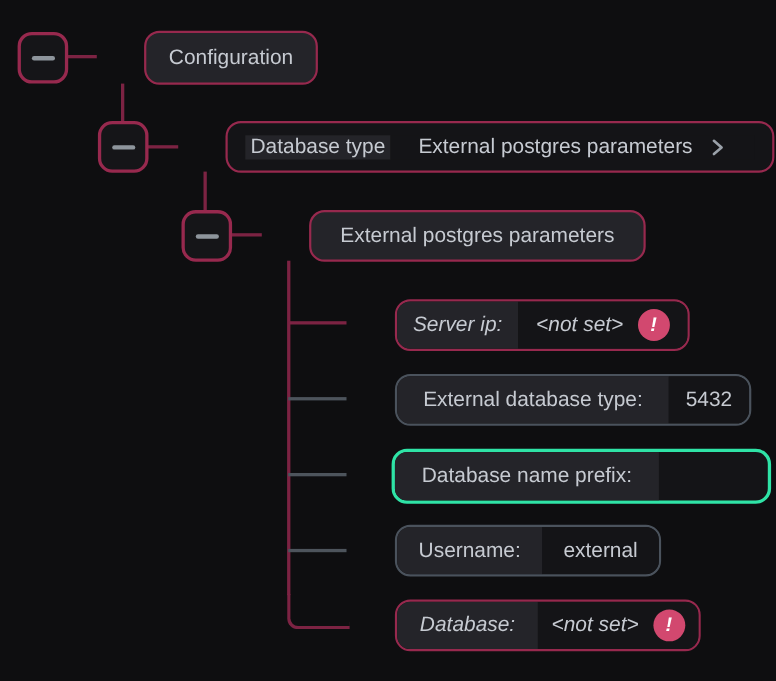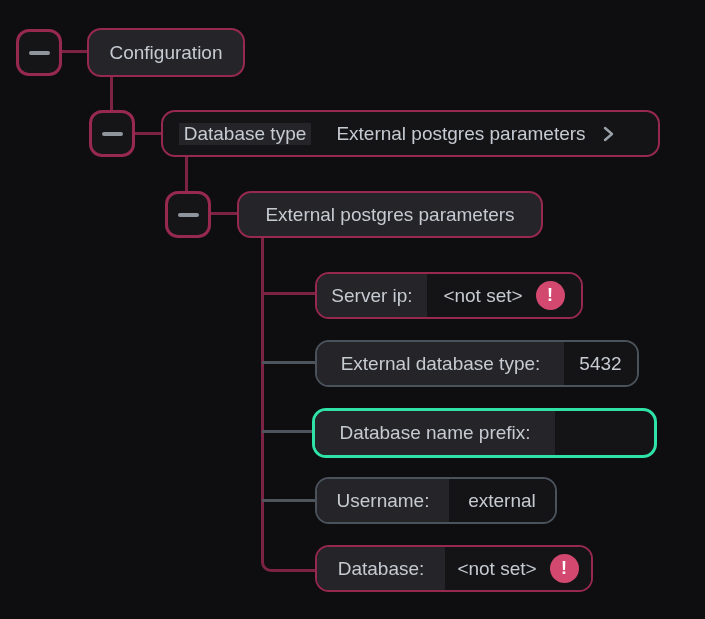--- a/index.html
+++ b/index.html
@@ -27,24 +27,25 @@
     position:absolute; width:46px; height:47px; box-sizing:border-box;
     background:var(--panel-bg); border:3px solid var(--crimson); border-radius:13px;
     display:flex; align-items:center; justify-content:center; cursor:pointer;
   }
   .dash{width:21px; height:4px; border-radius:2px; background:var(--dash);}
   
   .node{
     position:absolute; box-sizing:border-box; display:flex; align-items:stretch;
     background:var(--node-bg); border-radius:14px; overflow:hidden; cursor:pointer;
     font-size:19px;
+    margin-left:44px;
   }
   .node.branch{background:var(--label-bg); border:2.5px solid var(--crimson);
     align-items:center; justify-content:center;}
-  .node.err{border:2.5px solid var(--crimson);}
+  .node.err{border:2.5px solid var(--crimson);font-style:italic;}
   .node.normal{border:2px solid var(--gray-border);}
   .node.sel{border:3px solid var(--selected);}
   .lbl{
     background:var(--label-bg); display:flex; align-items:center; justify-content:center;
     flex:0 0 auto; white-space:nowrap;
   }
   .val{
     background:var(--node-bg); flex:1 1 auto; display:flex; align-items:center;
     justify-content:center; gap:13px; white-space:nowrap;
   }

